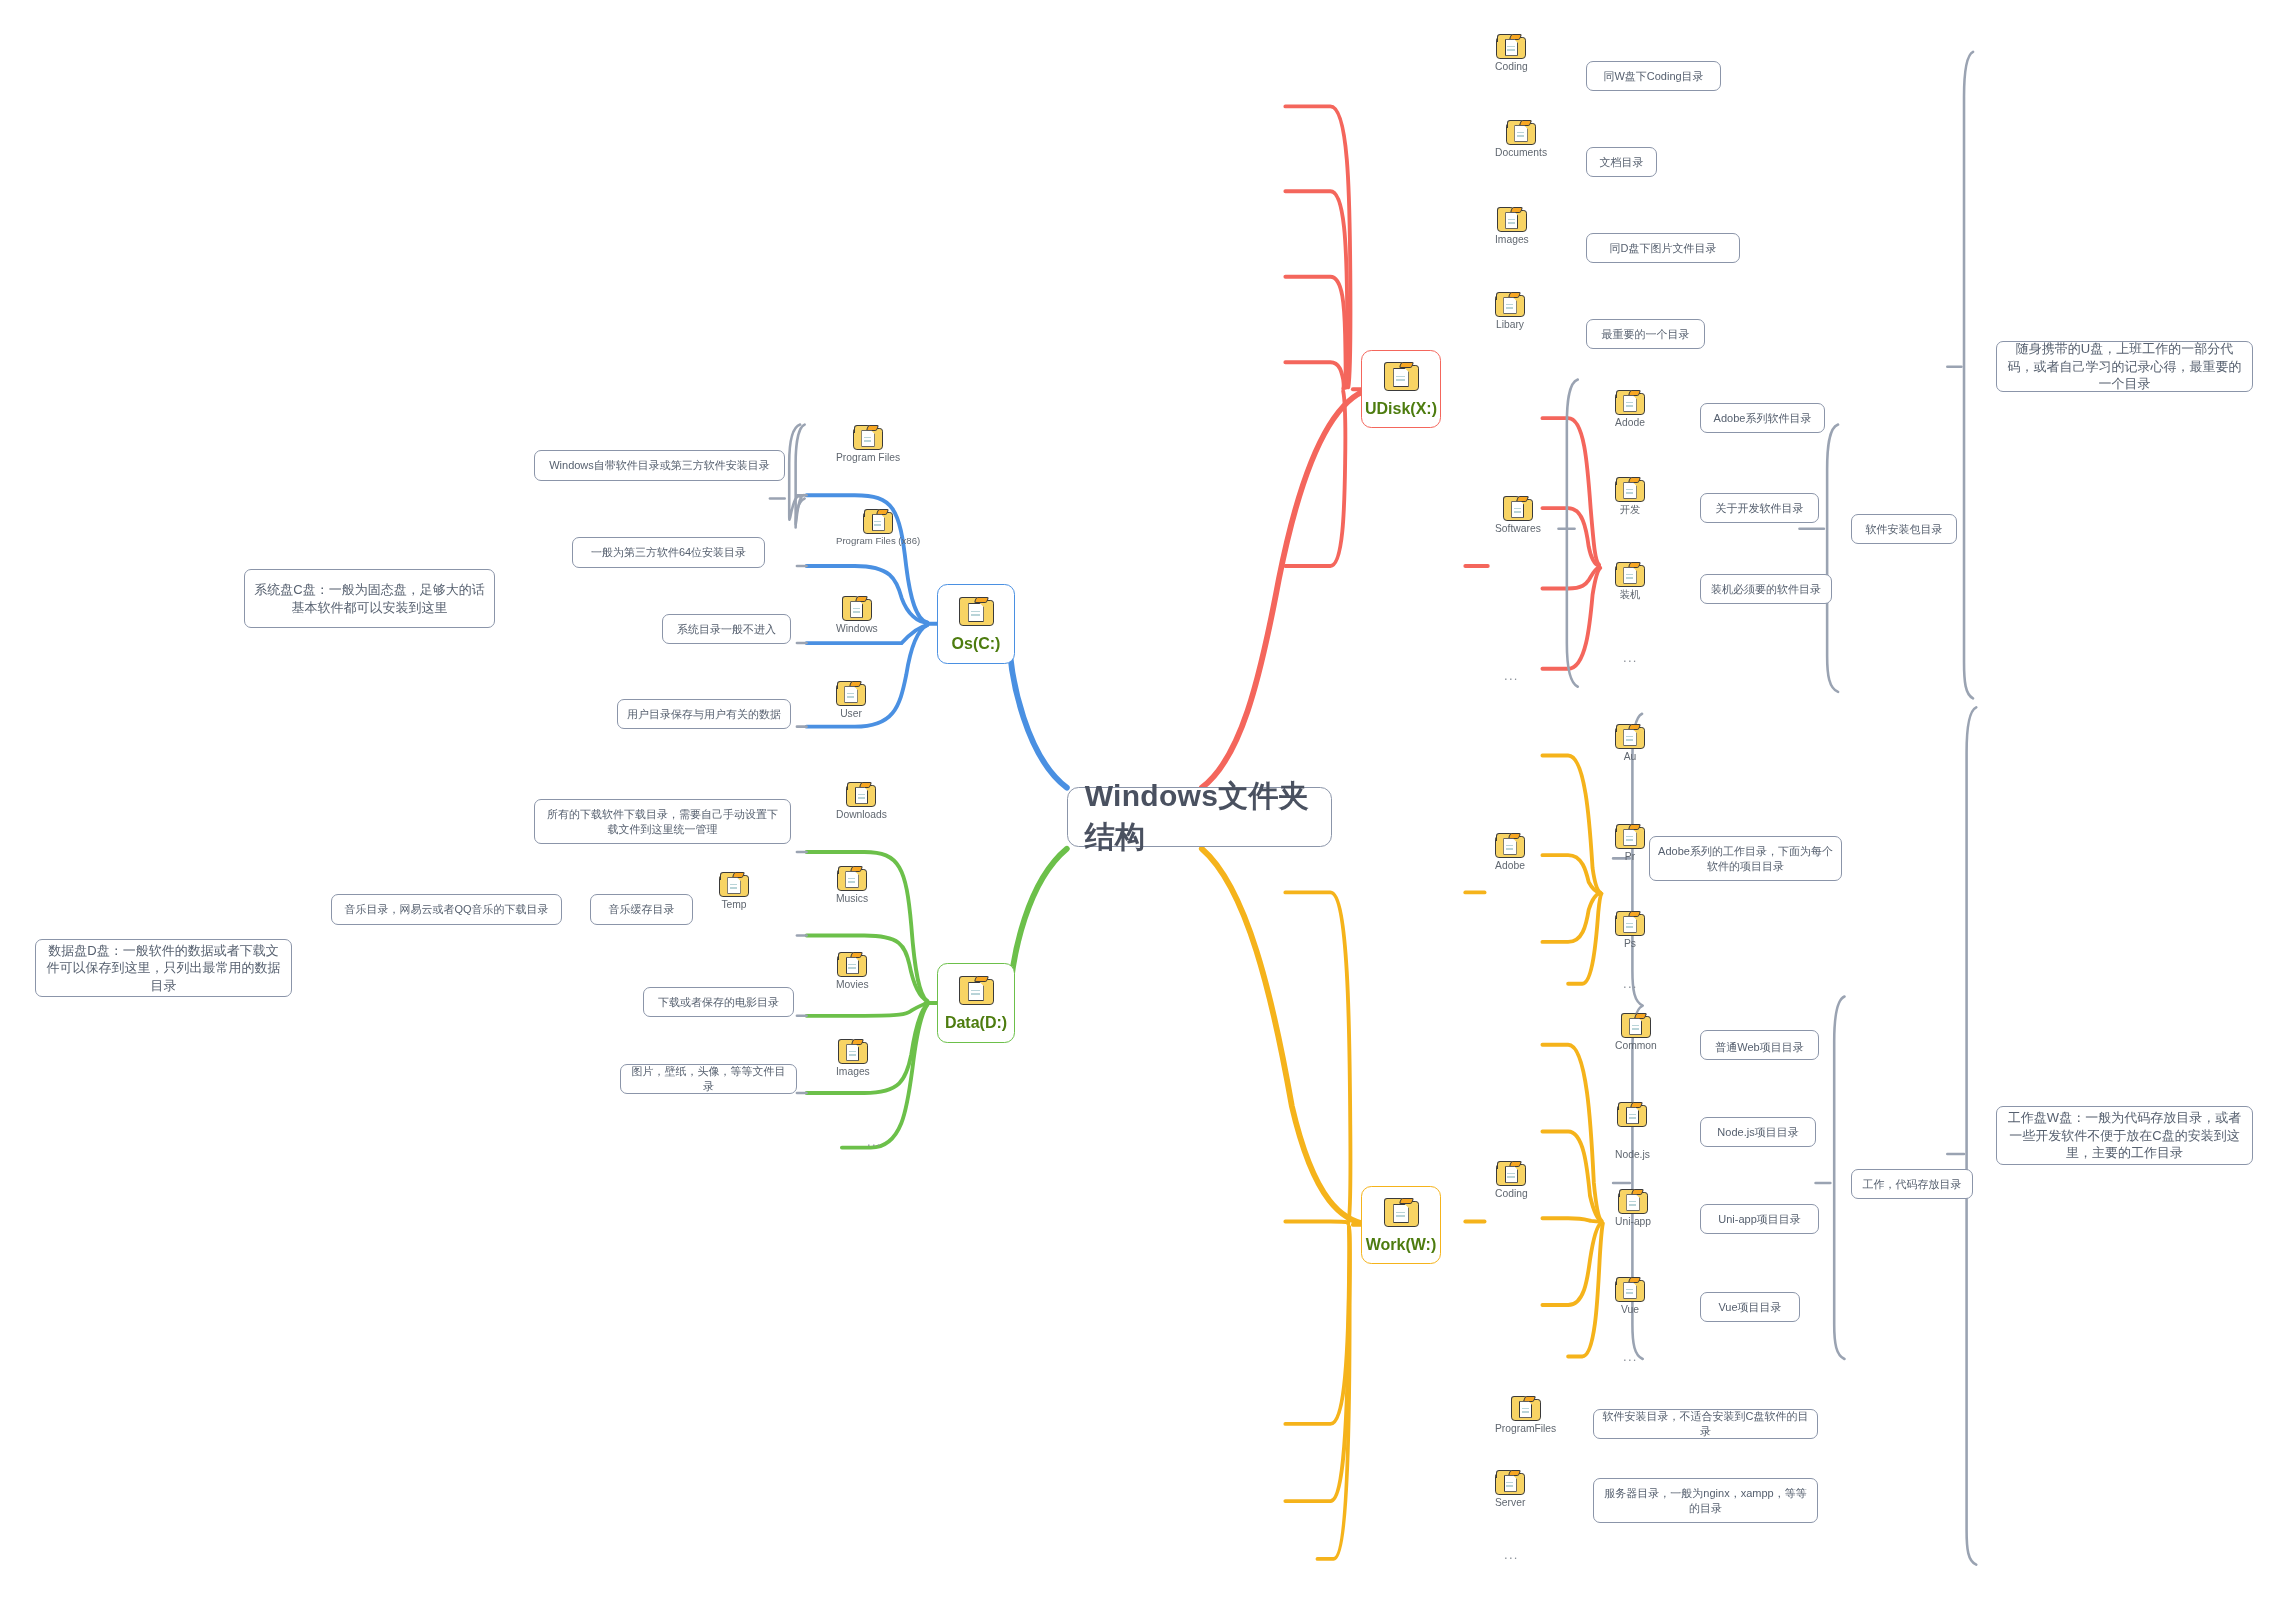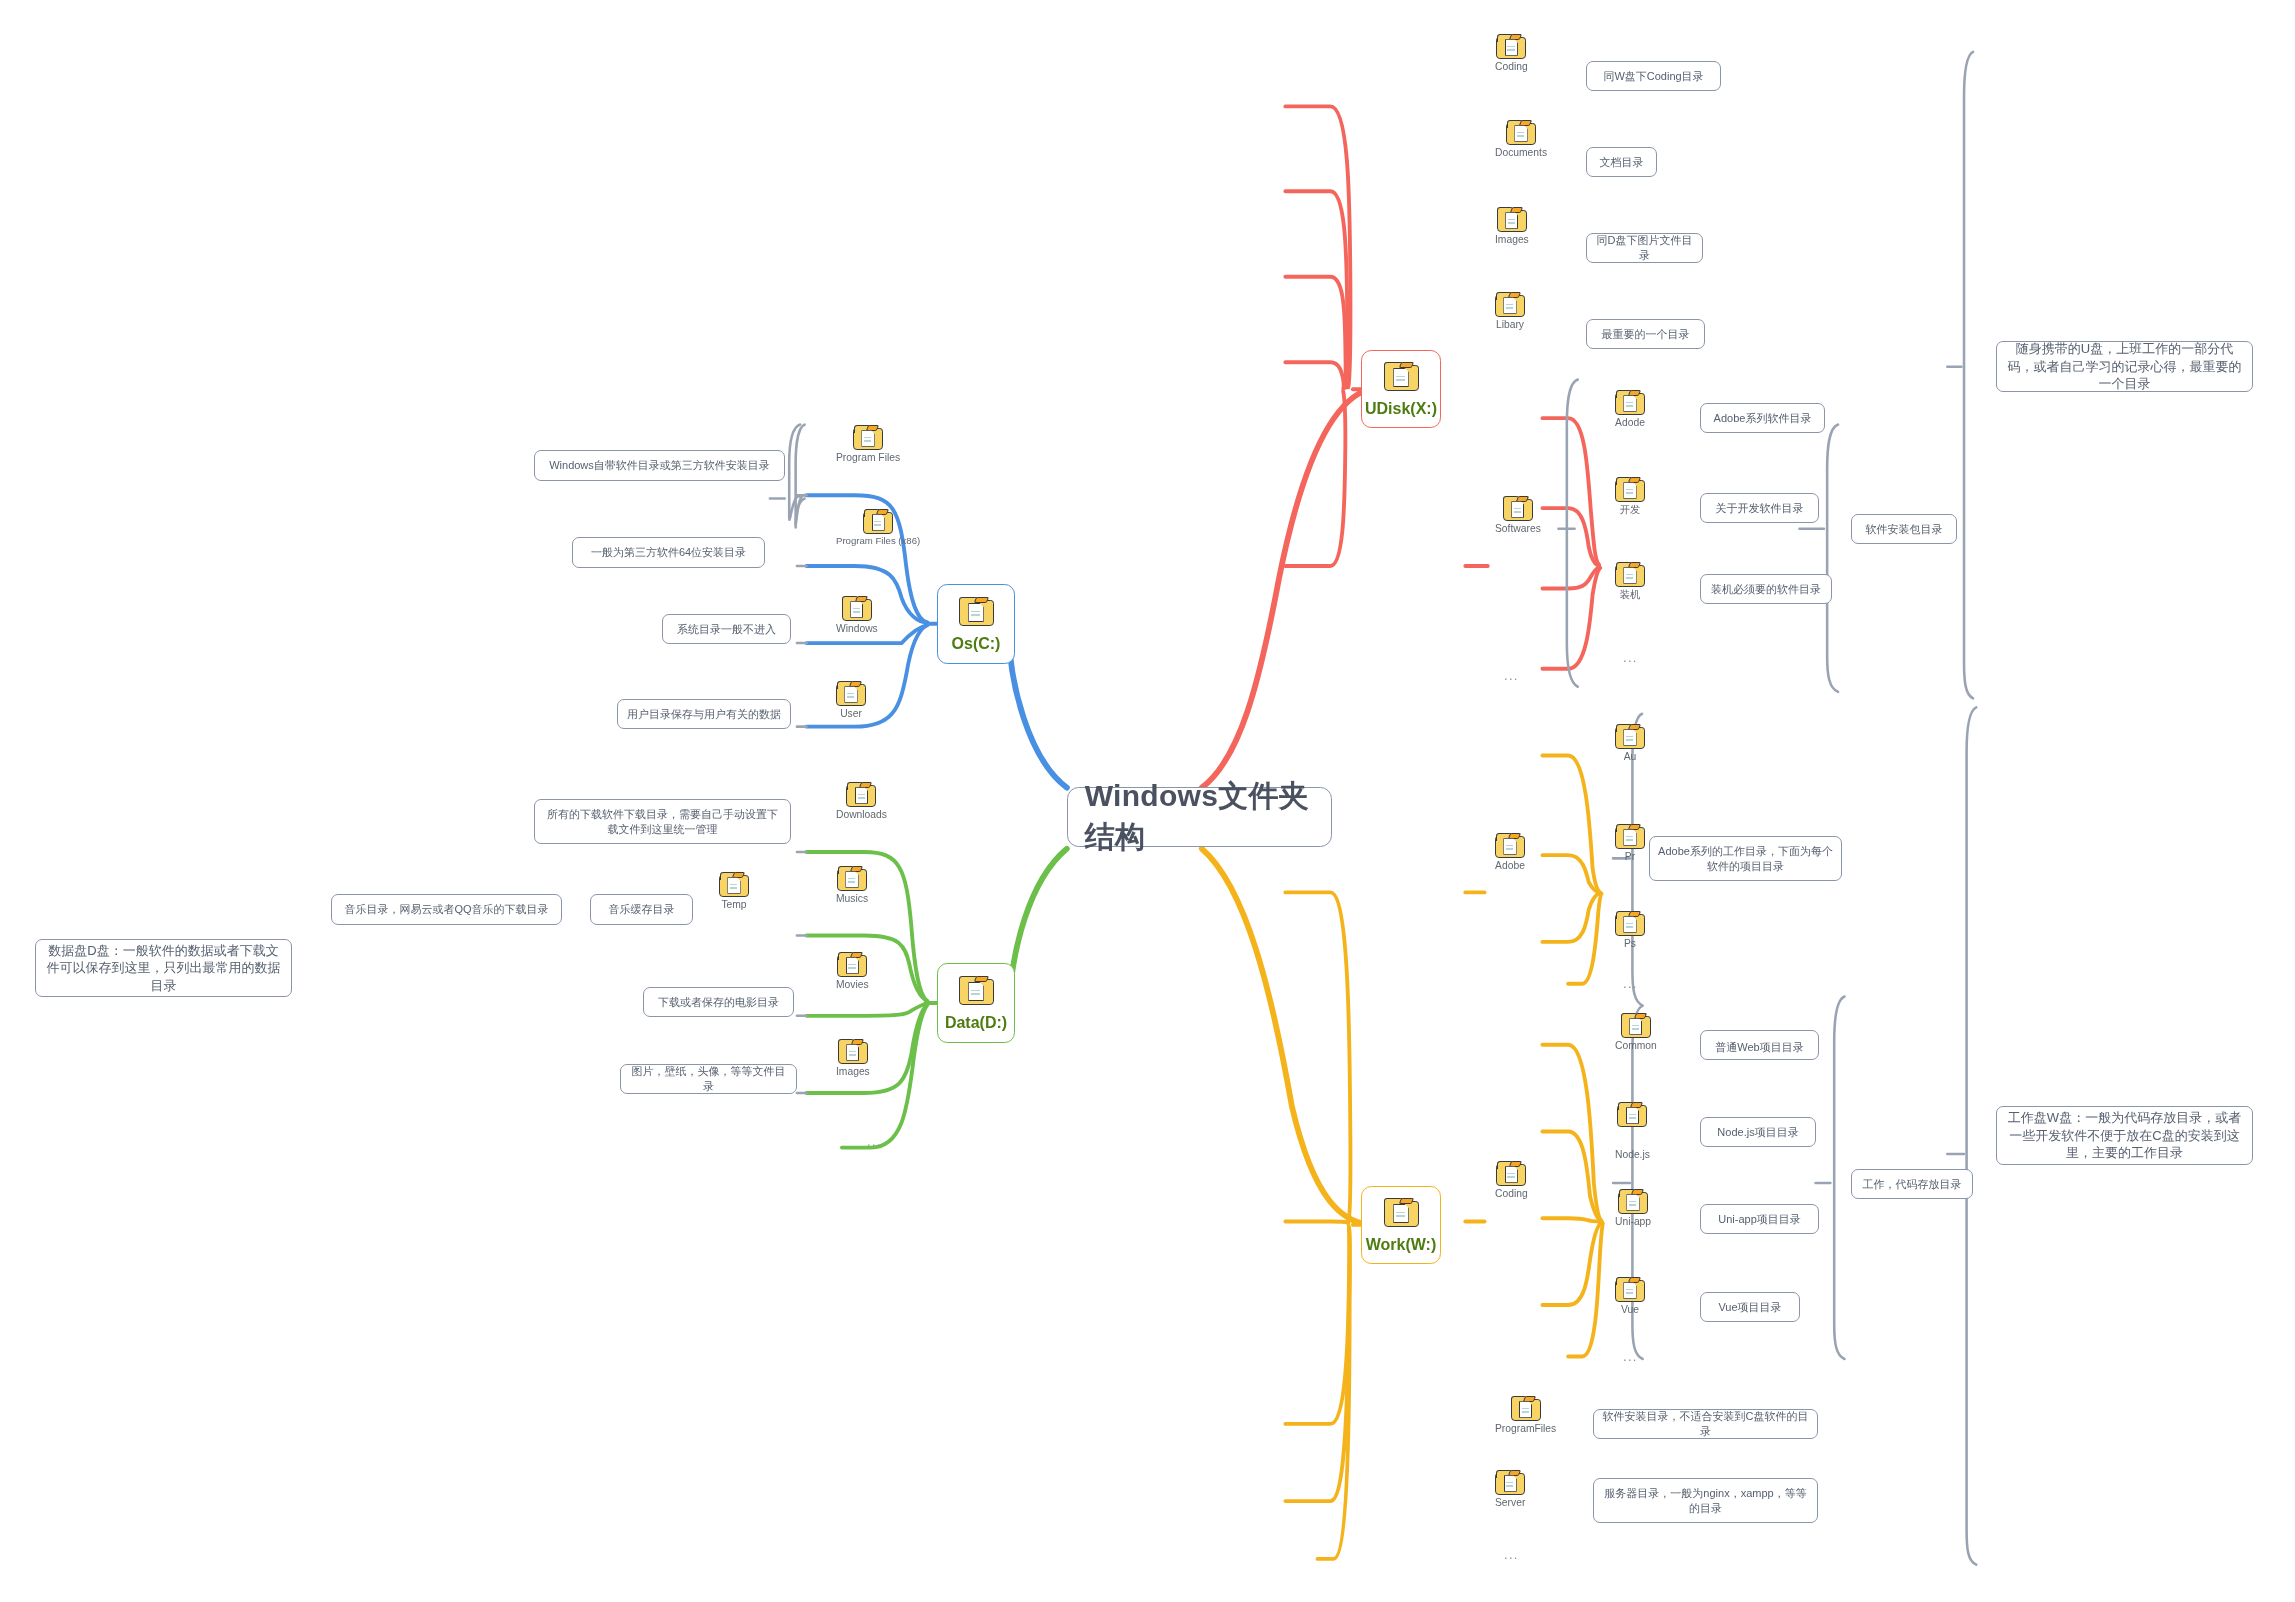--- a/index.html
+++ b/index.html
@@ -180,20 +180,23 @@
   <div class="drive c" style="left:937px;top:584px;width:78px;height:80px;">
     <span class="ficon lg">
       <span class="back"></span>
         <span class="tab"></span>
         <span class="flap"></span>
         <span class="doc"></span>
     </span>
     <span class="dlabel">Os(C:)</span>
   </div>
 
+  <div class="note big" style="left:244px;top:569px;width:251px;height:59px;">
+    <span>系统盘C盘：一般为固态盘，足够大的话基本软件都可以安装到这里</span>
+  </div>
 
   <div class="folder" style="left:836px;top:424px;">
     <span class="ficon">
       <span class="back"></span>
         <span class="tab"></span>
         <span class="flap"></span>
         <span class="doc"></span>
       </span>
     <span class="flabel">Program Files</span>
   </div>
@@ -363,21 +366,21 @@
 
   <div class="folder" style="left:1495px;top:206px;">
     <span class="ficon">
       <span class="back"></span>
         <span class="tab"></span>
         <span class="flap"></span>
         <span class="doc"></span>
       </span>
     <span class="flabel">Images</span>
   </div>
-  <div class="note" style="left:1586px;top:233px;width:117px;height:30px;">
+  <div class="note" style="left:1586px;top:233px;width:154px;height:30px;">
     <span>同D盘下图片文件目录</span>
   </div>
 
   <div class="folder" style="left:1495px;top:291px;">
     <span class="ficon">
       <span class="back"></span>
         <span class="tab"></span>
         <span class="flap"></span>
         <span class="doc"></span>
       </span>

